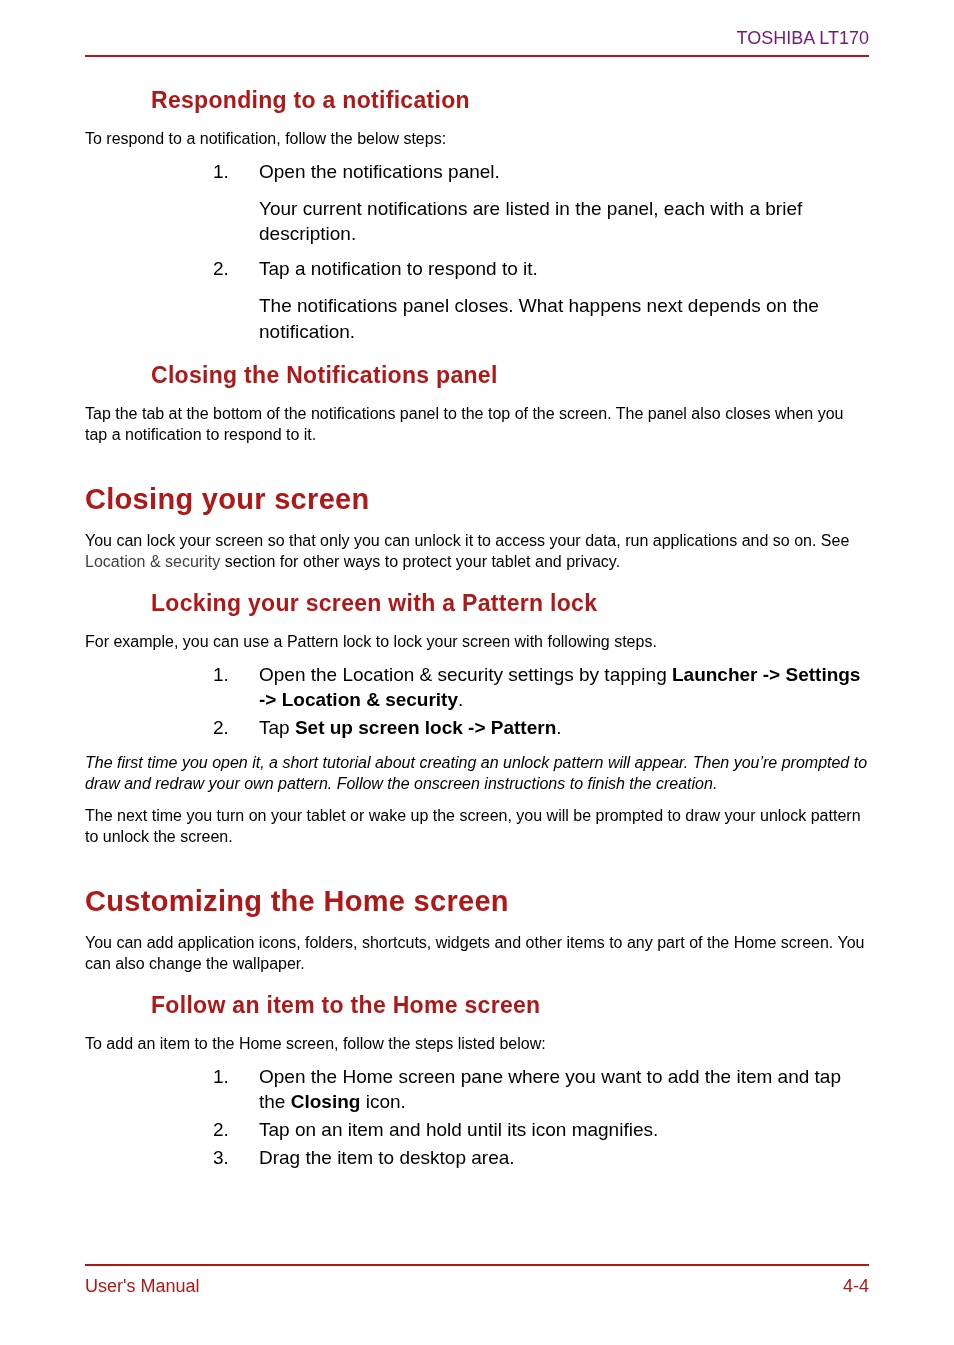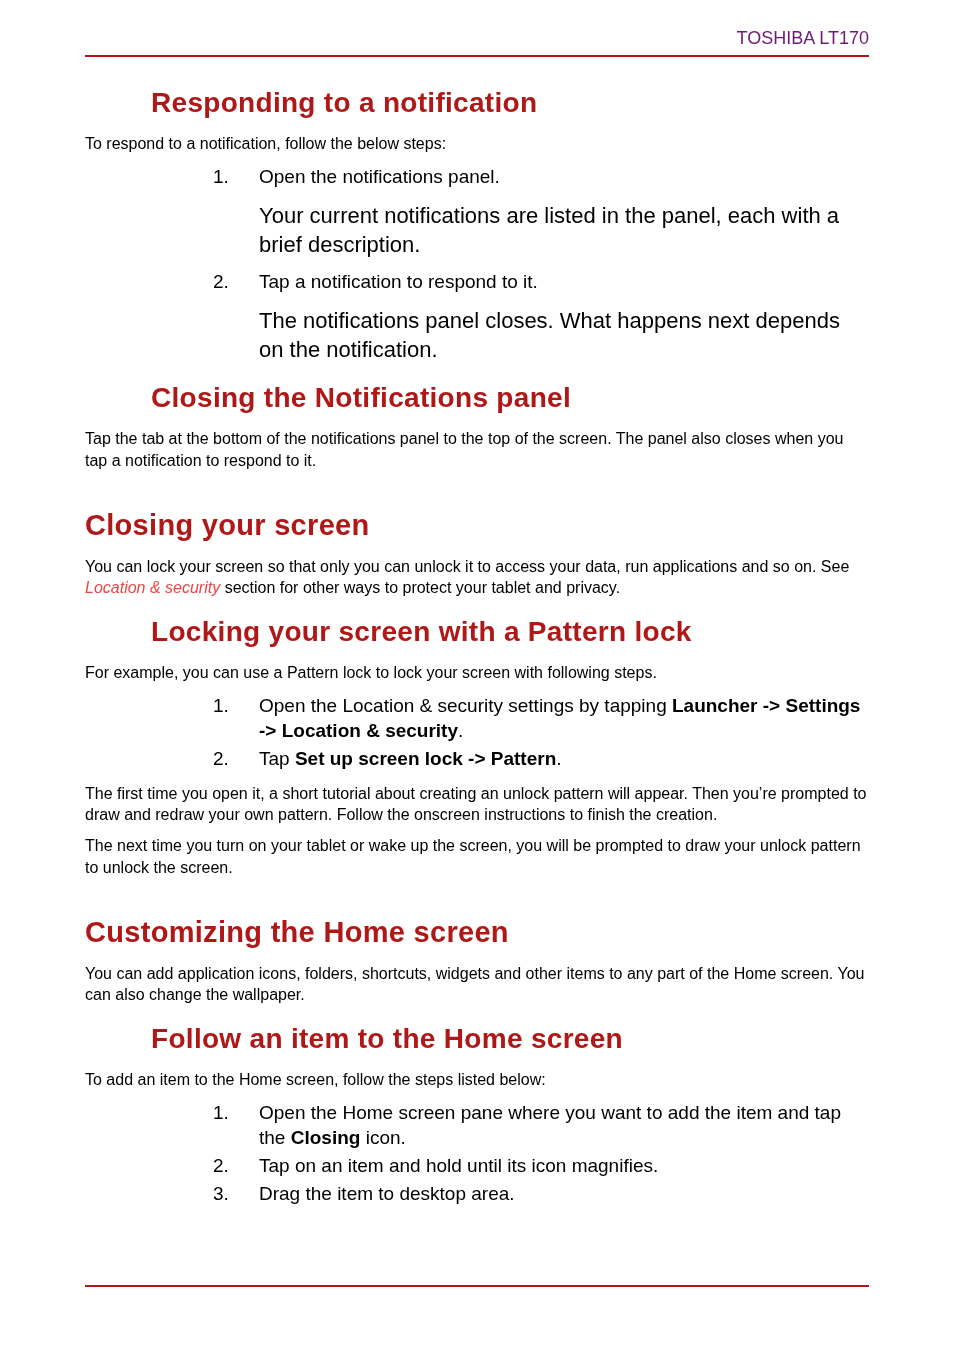--- a/index.html
+++ b/index.html
@@ -23,21 +23,21 @@
     }
     .header-rule {
       border: none;
       border-top: 2px solid #b01818;
       margin-bottom: 30px;
     }
     .h2 {
       color: #b01818;
       font-family: Arial Black, Arial, sans-serif;
       font-weight: 900;
-      font-size: 28px;
+      font-size: 23px;
       margin-left: 66px;
       margin-top: 18px;
       margin-bottom: 14px;
       letter-spacing: 0.3px;
     }
     .h1 {
       color: #b01818;
       font-family: Arial Black, Arial, sans-serif;
       font-weight: 900;
       font-size: 29px;
@@ -63,28 +63,27 @@
     }
     .ol-num {
       width: 46px;
       flex-shrink: 0;
     }
     .ol-body {
       flex: 1;
     }
     .ol-sub {
       margin-left: 174px;
-      font-size: 22px;
+      font-size: 19px;
       line-height: 1.32;
       margin-bottom: 10px;
       margin-top: 6px;
     }
     .link {
-      color: #ef4444;
-      font-style: italic;
+      color: #404040;
     }
     .bold {
       font-weight: bold;
     }
     .footer {
       position: absolute;
       left: 85px;
       right: 85px;
       bottom: 48px;
     }
@@ -140,21 +139,21 @@
       <span>Open the Location &amp; security settings by tapping </span><span class="bold">Launcher -&gt; Settings -&gt; Location &amp; security</span><span>.</span>
     </div>
   </div>
   <div class="ol-item">
     <div class="ol-num">2.</div>
     <div class="ol-body">
       <span>Tap </span><span class="bold">Set up screen lock -&gt; Pattern</span><span>.</span>
     </div>
   </div>
 </div>
-<div class="body-text" style="margin-top:8px;">The first time you open it, a short tutorial about creating an unlock pattern will appear. Then you’re prompted to draw and redraw your own pattern. Follow the onscreen instructions to finish the creation.</div>
+<div class="body-text" style="margin-top:8px;font-style:italic;">The first time you open it, a short tutorial about creating an unlock pattern will appear. Then you’re prompted to draw and redraw your own pattern. Follow the onscreen instructions to finish the creation.</div>
 <div class="body-text" style="margin-top:8px;">The next time you turn on your tablet or wake up the screen, you will be prompted to draw your unlock pattern to unlock the screen.</div>
 
 <div class="h1">Customizing the Home screen</div>
 <div class="body-text">You can add application icons, folders, shortcuts, widgets and other items to any part of the Home screen. You can also change the wallpaper.</div>
 
 <div class="h2">Follow an item to the Home screen</div>
 <div class="body-text">To add an item to the Home screen, follow the steps listed below:</div>
 <div class="ol">
   <div class="ol-item">
     <div class="ol-num">1.</div>
@@ -167,13 +166,17 @@
     <div class="ol-body">Tap on an item and hold until its icon magnifies.</div>
   </div>
   <div class="ol-item">
     <div class="ol-num">3.</div>
     <div class="ol-body">Drag the item to desktop area.</div>
   </div>
 </div>
 
 <div class="footer">
   <hr class="footer-rule">
+  <div class="footer-row">
+    <div>User's Manual</div>
+    <div>4-4</div>
+  </div>
 </div>
 
 </body></html>

